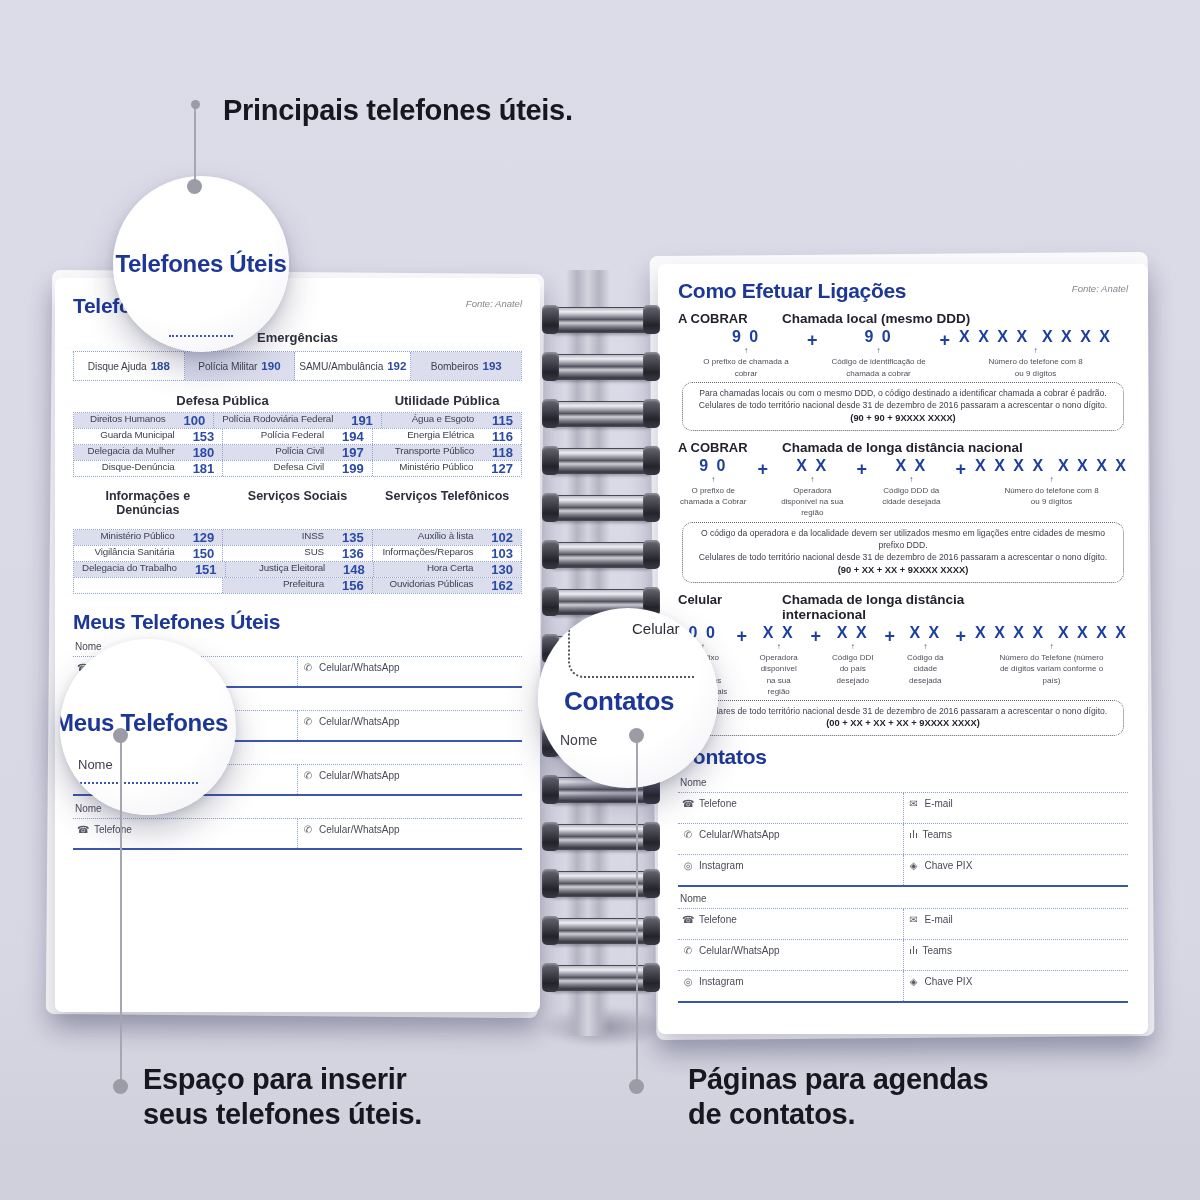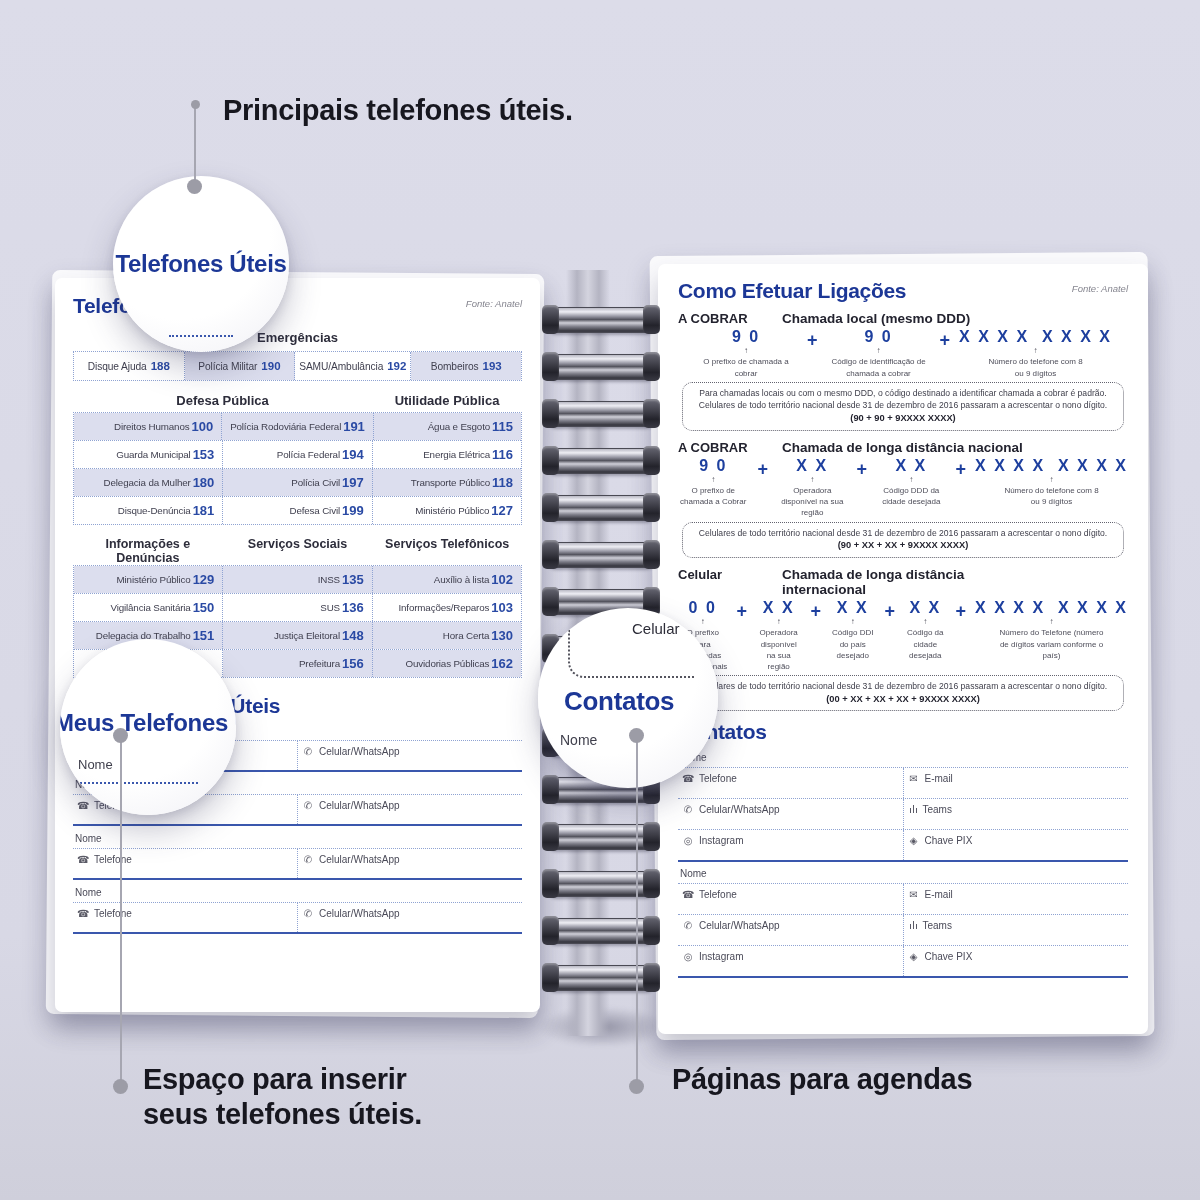--- a/index.html
+++ b/index.html
@@ -43,27 +43,27 @@
   .emer-row{display:flex;border:1px dotted var(--dot);margin-top:6px}
   .ecell{flex:1;display:flex;justify-content:center;align-items:center;gap:4px;padding:8px 4px;border-right:1px dotted var(--dot)}
   .ecell:last-child{border-right:none}
   .ecell.shaded{background:var(--lav)}
   .elabel{font-size:10.2px;color:#3f3f4e;white-space:nowrap;letter-spacing:-.1px}
   .enum{font-size:11.5px;font-weight:700;color:var(--numblue)}
 
   .dual-head{display:flex;margin:12px 0 4px}
   .dual-head .dh1{width:66.6%;text-align:center;font-weight:700;font-size:13px;color:#2d2d3b}
   .dual-head .dh2{width:33.4%;text-align:center;font-weight:700;font-size:13px;color:#2d2d3b}
-  .tri-head{display:flex;margin:12px 0 0}
+  .tri-head{display:flex;margin:12px 0 12px}
   .tri-head div{flex:1;text-align:center;font-weight:700;font-size:12.5px;color:#2d2d3b}
 
   .ptable{border:1px dotted var(--dot)}
   .prow{display:flex;border-bottom:1px dotted var(--dot)}
   .prow:last-child{border-bottom:none}
-  .pcell{flex:1;display:flex;justify-content:flex-end;align-items:center;gap:2px;padding:6px 8px;border-right:1px dotted var(--dot);min-height:14px}
+  .pcell{flex:1;display:flex;justify-content:flex-end;gap:18px;padding:0 8px;border-right:1px dotted var(--dot);min-height:14px}
   .pcell:last-child{border-right:none}
   .prow.shaded .pcell:not(.empty){background:var(--lav)}
   .plabel{font-size:9.8px;color:#3f3f4e;white-space:nowrap;letter-spacing:-.15px}
   .pnum{font-size:13px;font-weight:700;color:var(--numblue)}
 
   .meus-title{font-size:21px;font-weight:700;color:#1c3796;letter-spacing:-.3px;margin-top:16px}
 
   .fblock{border-bottom:2px solid #3a57ad}
   .nome-row{padding:7px 2px 4px;font-size:10px;color:#4a4a58}
   .field-row{display:flex;border-top:1px dotted var(--dot)}
@@ -407,20 +407,21 @@
             <span class="fnote">Código DDD da cidade desejada</span>
           </div>
           <span class="plus">+</span>
           <div class="fg">
             <span class="fcode">X X X X  X X X X</span>
             <span class="farrow">↑</span>
             <span class="fnote">Número do telefone com 8 ou 9 dígitos</span>
           </div>
         </div>
         <div class="note-box">
+          <div class="note-line">O código da operadora e da localidade devem ser utilizados mesmo em ligações entre cidades de mesmo prefixo DDD.</div>
           <div class="note-line">Celulares de todo território nacional desde 31 de dezembro de 2016 passaram a  acrescentar o nono dígito.</div>
           <div class="note-bold">(90 + XX + XX + 9XXXX XXXX)</div>
         </div>
       </div>
       <div class="sec">
         <div class="sec-head">
           <span class="sec-tag">Celular</span>
           <span class="sec-title">Chamada de longa distância internacional</span>
         </div>
         <div class="formula">
@@ -551,15 +552,16 @@
 <span class="vline" style="left:120px;top:738px;height:348px"></span>
 <span class="cdot" style="left:113px;top:1079px;width:15px;height:15px"></span>
 <span class="cdot" style="left:629px;top:728px;width:15px;height:15px"></span>
 <span class="vline" style="left:636px;top:738px;height:348px"></span>
 <span class="cdot" style="left:629px;top:1079px;width:15px;height:15px"></span>
 
 <div class="callout-text" style="left:143px;top:1062px">
   <div>Espaço para inserir</div>
   <div>seus telefones úteis.</div>
 </div>
-<div class="callout-text" style="left:672px;top:1062px">
+<div class="callout-text" style="left:688px;top:1062px">
   <div>Páginas para agendas</div>
+  <div>de contatos.</div>
 </div>
 
 </body></html>

